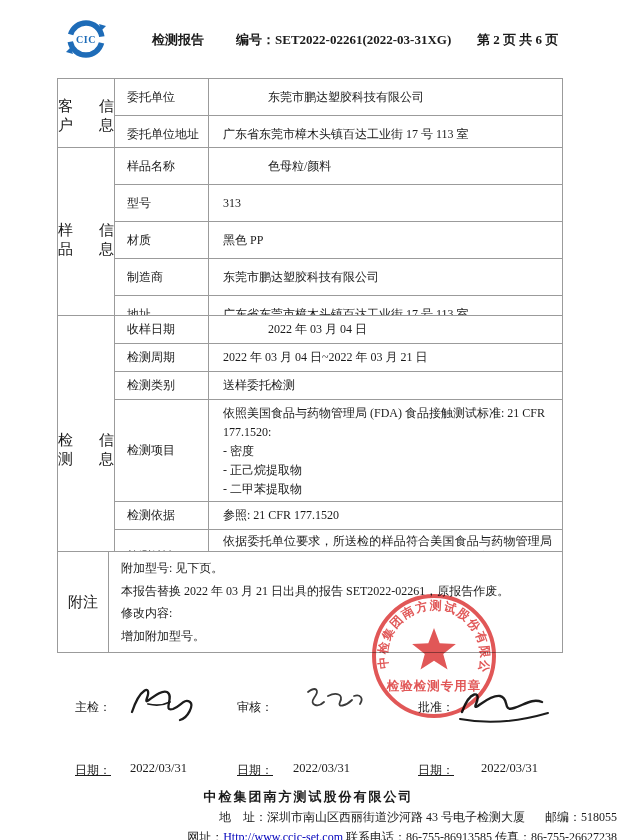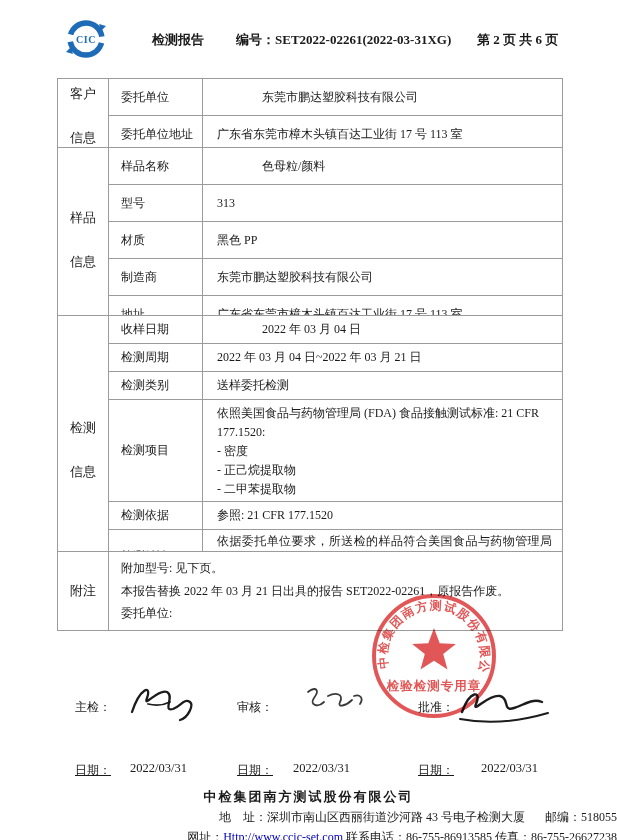--- a/index.html
+++ b/index.html
@@ -8,22 +8,22 @@
 
   
   .hdr-title   { position:absolute; left:152px; top:31px; font-size:13px; font-weight:bold; }
   .hdr-no      { position:absolute; left:236px; top:31px; font-size:13px; font-weight:bold; white-space:nowrap;text-align:center; }
   .hdr-page    { position:absolute; left:477px; top:31px; font-size:13px; font-weight:bold; white-space:nowrap; }
   .logo        { position:absolute; left:63px; top:16px; width:46px; height:46px; }
 
   
   .sec { position:absolute; left:57px; width:506px; border:1px solid #9b9b9b; box-sizing:border-box;
          display:flex; background:#fff; }
-  .sec-label { flex:0 0 50px; border-right:1px solid #9b9b9b; display:flex; flex-direction:column;
-               justify-content:center; align-items:center; gap:26px; font-size:13px; }
+  .sec-label { flex:0 0 50px; border-right:1px solid #9b9b9b; display:flex; 
+               justify-content:center; align-items:center; gap:26px; font-size:15px; }
   .sec-rows  { flex:1; display:flex; flex-direction:column; }
   .frow { display:flex; border-top:1px solid #9b9b9b; }
   .sec-rows .frow:first-child { border-top:none;gap:45px; }
   .fld { flex:0 0 94px; border-right:1px solid #9b9b9b; padding-left:12px; box-sizing:border-box;
          display:flex; align-items:center; font-size:12px; }
   .val { flex:1; padding:2px 10px 2px 14px; display:flex; align-items:center; font-size:12px; }
   .val.block { display:block; }
   .h32 { min-height:32px; }
   .h23 { min-height:23px; }
   .proj-line { line-height:19px; }
@@ -147,21 +147,22 @@
     </div>
   </div>
 
   <div class="sec" style="top:551px;">
     <div class="sec-label">
       <span>附注</span>
     </div>
     <div class="notes-body">
       <div>附加型号: 见下页。</div>
       <div>本报告替换 2022 年 03 月 21 日出具的报告 SET2022-02261，原报告作废。</div>
-      <div>委托单位:</div>
+      <div>修改内容:</div>
+      <div>增加附加型号。</div>
     </div>
   </div>
 
   <div class="sig-label" style="left:75px; top:699px;">主检：</div>
   <div class="sig-label" style="left:237px; top:699px;">审核：</div>
   <div class="sig-label" style="left:418px; top:699px;">批准：</div>
 
   <svg class="sig-svg" style="left:118px; top:678px;" width="90" height="48">
     <path d="M14 34 C 22 10, 34 6, 29 20 C 25 31, 40 10, 49 14 C 57 18, 44 34, 55 31 C 63 28, 66 20, 72 24 C 76 27, 70 40, 62 42" fill="none" stroke="#1c1c1c" stroke-width="2.3" stroke-linecap="round"></path>
     <path d="M30 26 C 38 28, 46 27, 52 24" fill="none" stroke="#1c1c1c" stroke-width="1.8" stroke-linecap="round"></path>

